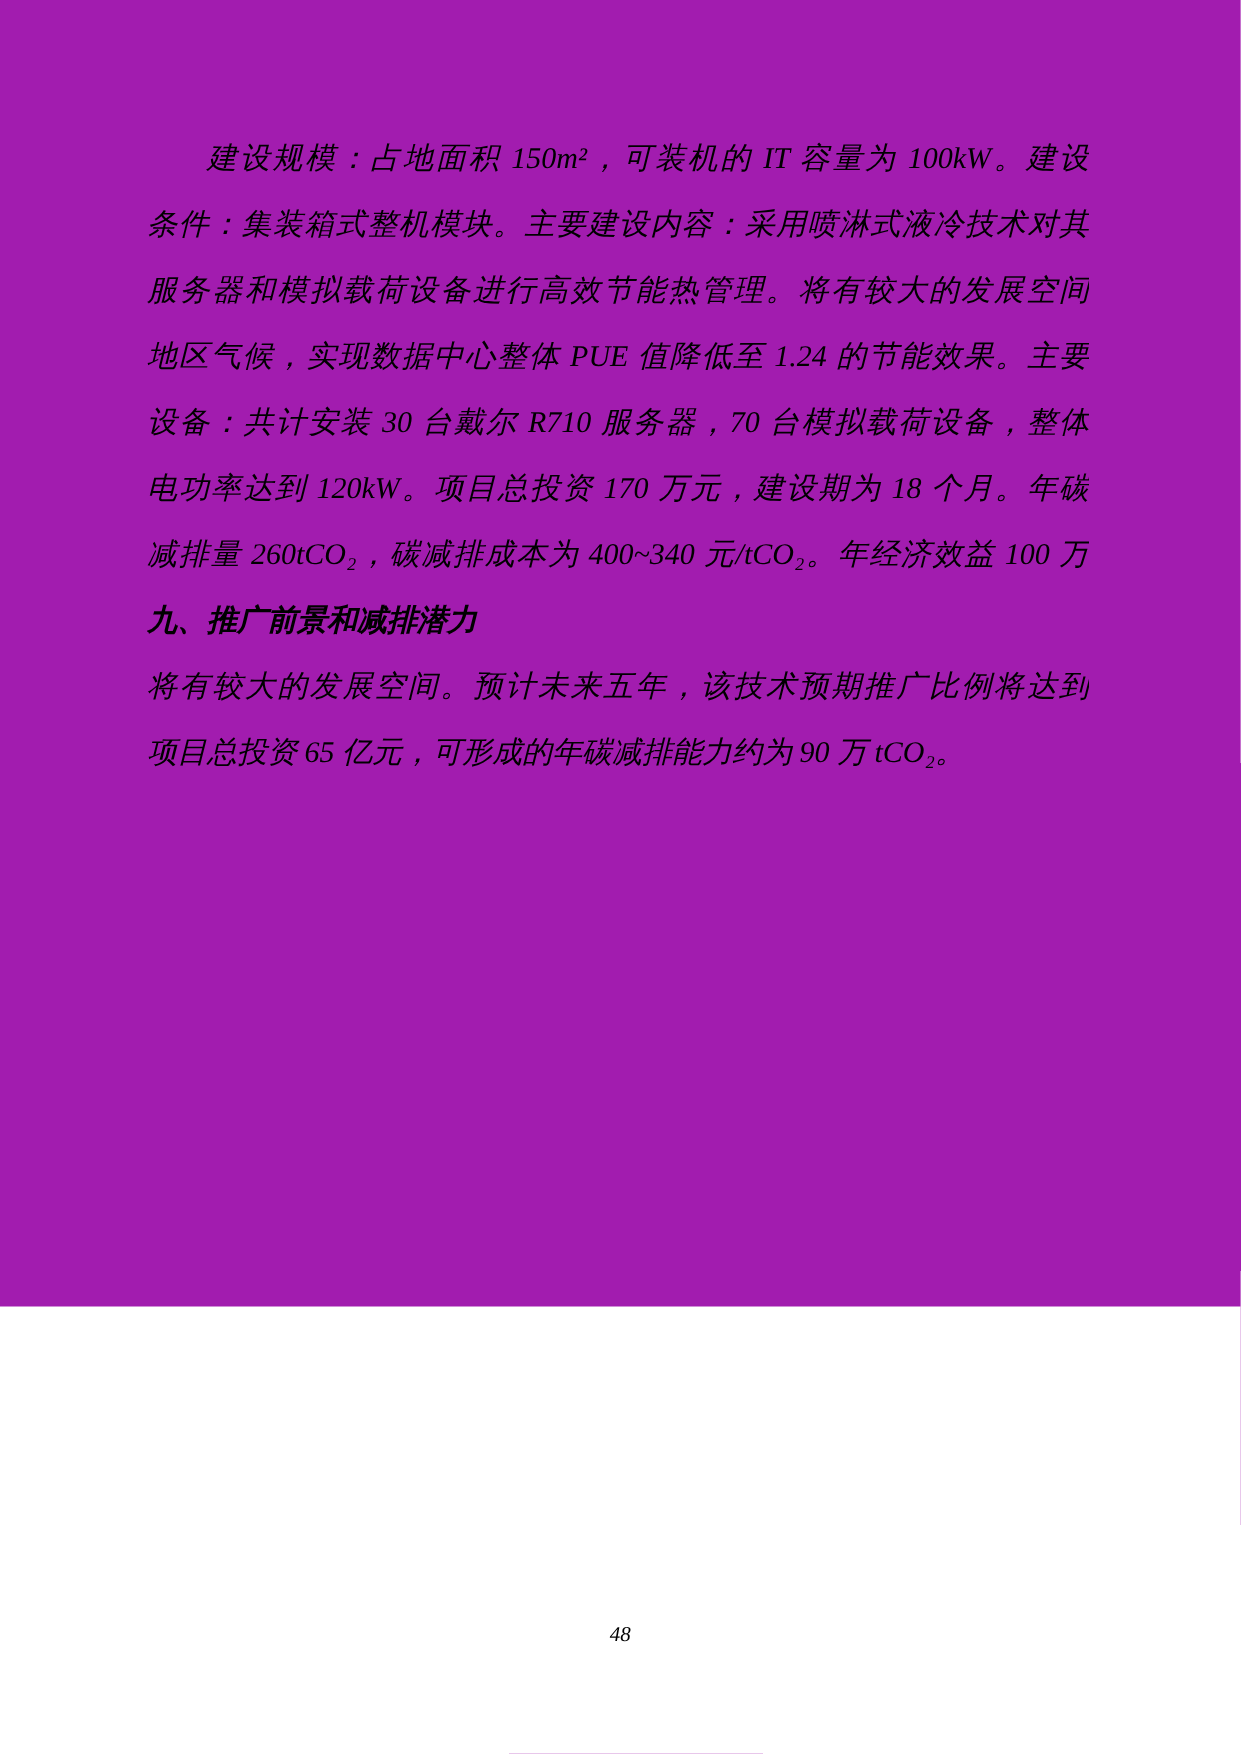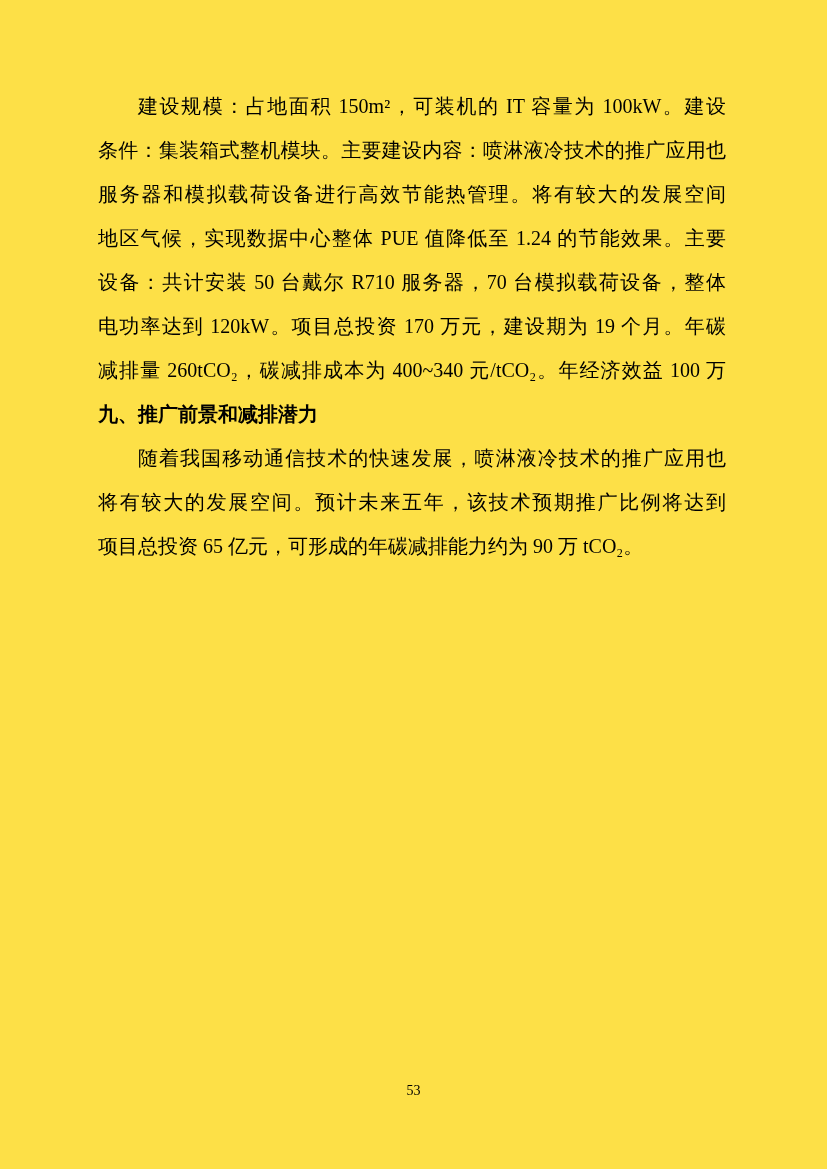--- a/index.html
+++ b/index.html
@@ -13,22 +13,23 @@
     position: relative;
     font-family: "Liberation Serif", "DejaVu Serif", serif;
     color: #000000;
     overflow: hidden;
   }
   .page {
     position: absolute;
     left: 0;
     top: 0;
     width: 827px;
-    height: 1169px;
-    background: #fde047;
+    height: 871px;
+    background: #a21caf;
+    font-style: italic;
   }
   .text-block {
     position: absolute;
     left: 98px;
     top: 84px;
     width: 628px;
   }
   .line {
     font-size: 20px;
     line-height: 44px;
@@ -58,25 +59,24 @@
     font-size: 14px;
     line-height: 18px;
   }
 </style>
 </head>
 <body>
 
 <div class="page">
   <div class="text-block">
     <div class="line justify indent">建设规模：占地面积 150m²，可装机的 IT 容量为 100kW。建设</div>
-    <div class="line justify">条件：集装箱式整机模块。主要建设内容：喷淋液冷技术的推广应用也</div>
+    <div class="line justify">条件：集装箱式整机模块。主要建设内容：采用喷淋式液冷技术对其</div>
     <div class="line justify">服务器和模拟载荷设备进行高效节能热管理。将有较大的发展空间</div>
     <div class="line justify">地区气候，实现数据中心整体 PUE 值降低至 1.24 的节能效果。主要</div>
-    <div class="line justify">设备：共计安装 50 台戴尔 R710 服务器，70 台模拟载荷设备，整体</div>
-    <div class="line justify">电功率达到 120kW。项目总投资 170 万元，建设期为 19 个月。年碳</div>
+    <div class="line justify">设备：共计安装 30 台戴尔 R710 服务器，70 台模拟载荷设备，整体</div>
+    <div class="line justify">电功率达到 120kW。项目总投资 170 万元，建设期为 18 个月。年碳</div>
     <div class="line justify">减排量 260tCO₂，碳减排成本为 400~340 元/tCO₂。年经济效益 100 万</div>
     <div class="line heading">九、推广前景和减排潜力</div>
-    <div class="line justify indent">随着我国移动通信技术的快速发展，喷淋液冷技术的推广应用也</div>
     <div class="line justify">将有较大的发展空间。预计未来五年，该技术预期推广比例将达到 3%，</div>
     <div class="line">项目总投资 65 亿元，可形成的年碳减排能力约为 90 万 tCO₂。</div>
   </div>
-  <div class="page-number">53</div>
+  <div class="page-number">48</div>
 </div>
 
 </body></html>

